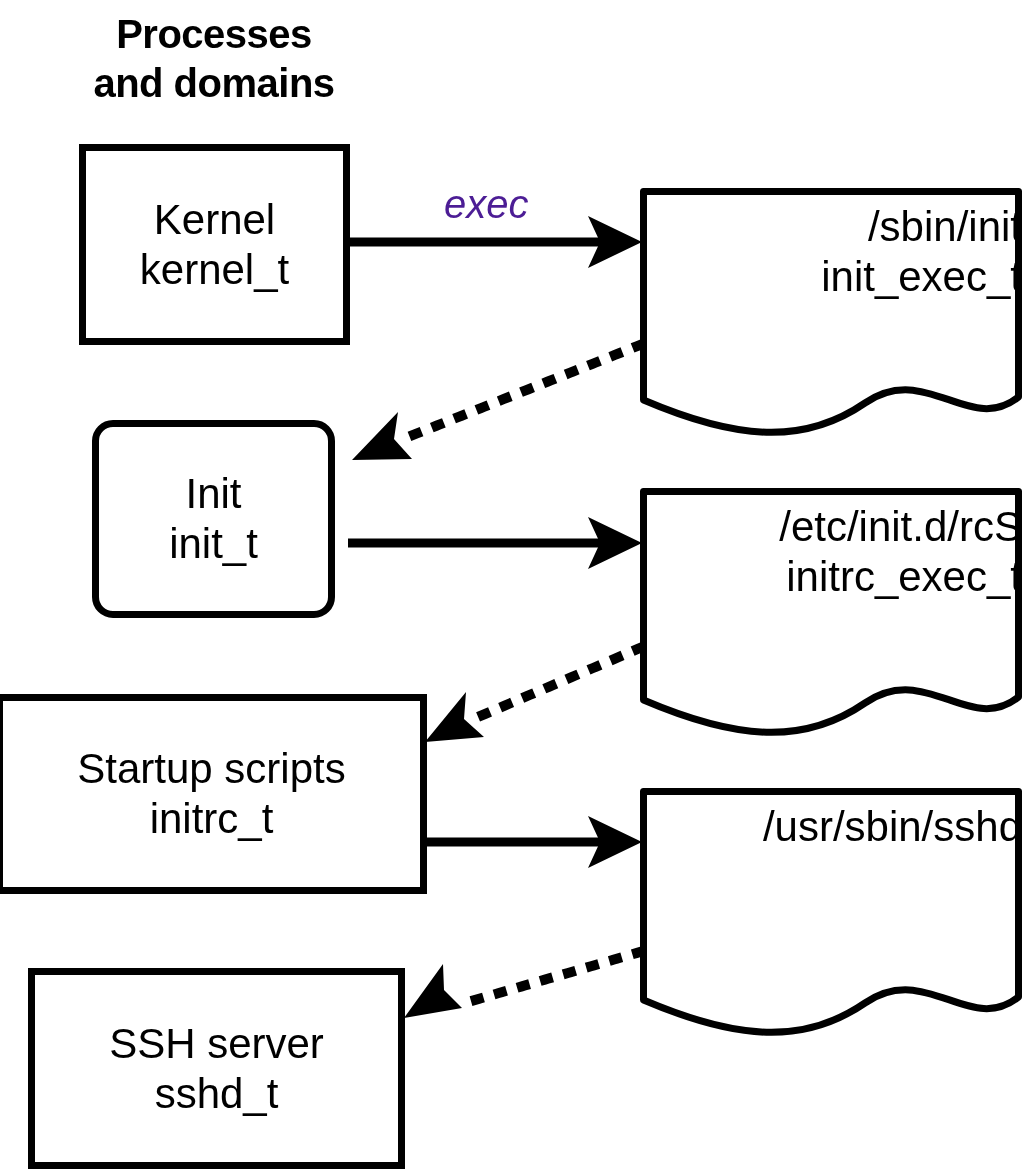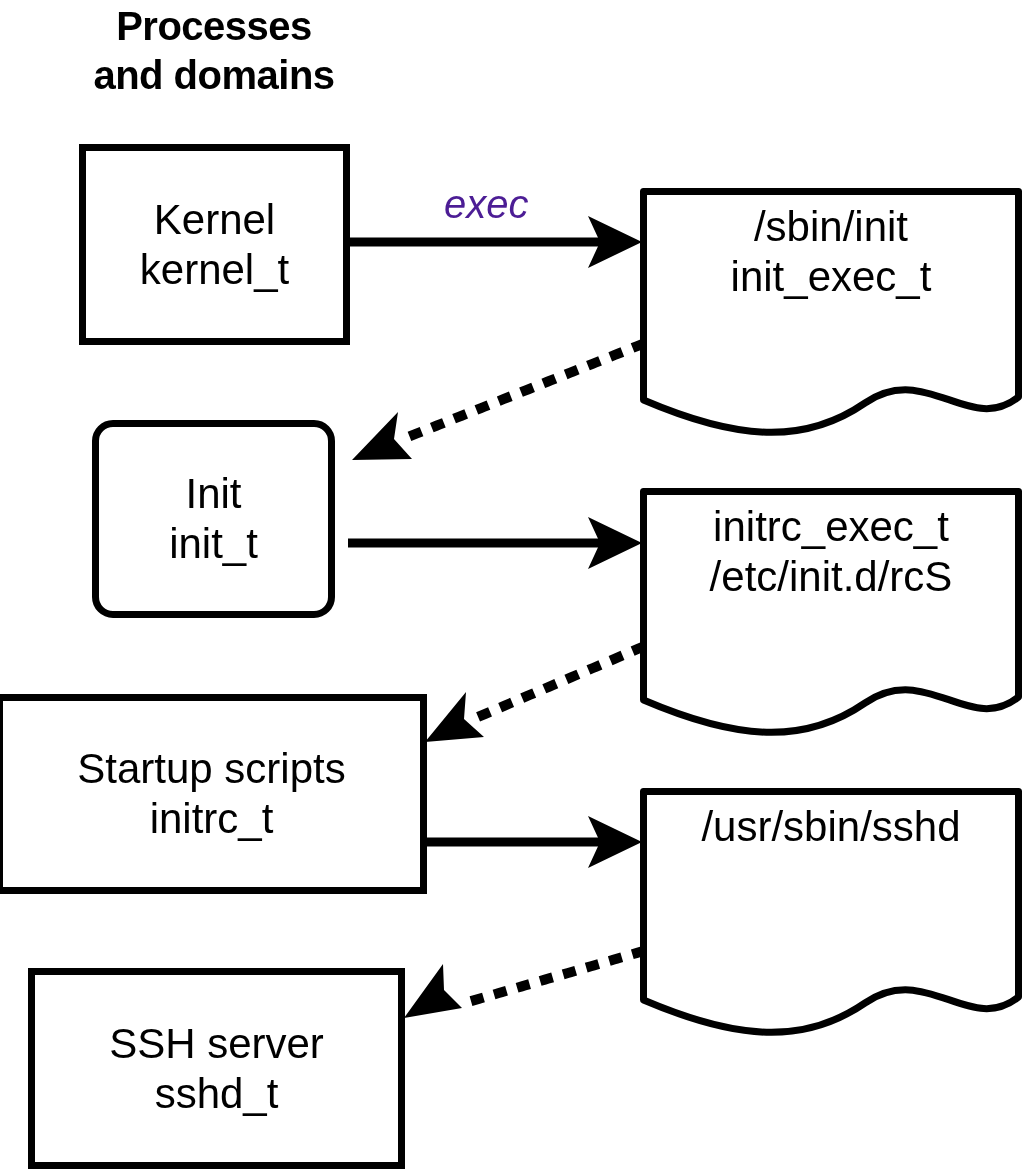--- a/index.html
+++ b/index.html
@@ -19,21 +19,21 @@
   
   .col-heading {
     position: absolute;
     font-weight: bold;
     font-size: 40px;
     line-height: 1.22;
     color: #000000;
     text-align: center;
     letter-spacing: -0.5px;
   }
-  #heading-left  { left: 34px;  top: 2px;  width: 360px; }
+  #heading-left  { left: 34px;  top: 10px;  width: 360px; }
   #heading-right { left: 620px; top: 6px;  width: 404px; }
 
   
   .proc-box {
     position: absolute;
     box-sizing: border-box;
     border: 7px solid #000000;
     background: #ffffff;
     display: flex;
     flex-direction: column;
@@ -63,20 +63,21 @@
     left: 0;
     top: 14px;
     width: 100%;
     text-align: center;
     color: #000000;
   }
   .doc-line {
     font-size: 42px;
     line-height: 1.18;
     white-space: nowrap;
+    text-align: right;
   }
 
   
   #arrow-layer {
     position: absolute;
     left: 0;
     top: 0;
     width: 1024px;
     height: 1173px;
     pointer-events: none;
@@ -130,22 +131,22 @@
       <div class="doc-line">/sbin/init</div>
       <div class="doc-line">init_exec_t</div>
     </div>
   </div>
 
   <div class="doc-shape" style="left:640px; top:488px; width:382px; height:250px;">
     <svg width="382" height="250" viewBox="0 0 382 250">
       <path d="M 3.5 3.5 L 378.5 3.5 L 378.5 209 C 330 248 286 173 225 215 C 164 257 97 252 3.5 212 Z" fill="#ffffff" stroke="#000000" stroke-width="7" stroke-linejoin="round" stroke-linecap="round"></path>
     </svg>
     <div class="doc-text">
+      <div class="doc-line">/etc/init.d/rcS</div>
       <div class="doc-line">initrc_exec_t</div>
-      <div class="doc-line">/etc/init.d/rcS</div>
     </div>
   </div>
 
   <div class="doc-shape" style="left:640px; top:788px; width:382px; height:250px;">
     <svg width="382" height="250" viewBox="0 0 382 250">
       <path d="M 3.5 3.5 L 378.5 3.5 L 378.5 209 C 330 248 286 173 225 215 C 164 257 97 252 3.5 212 Z" fill="#ffffff" stroke="#000000" stroke-width="7" stroke-linejoin="round" stroke-linecap="round"></path>
     </svg>
     <div class="doc-text">
       <div class="doc-line">/usr/sbin/sshd</div>
     </div>

